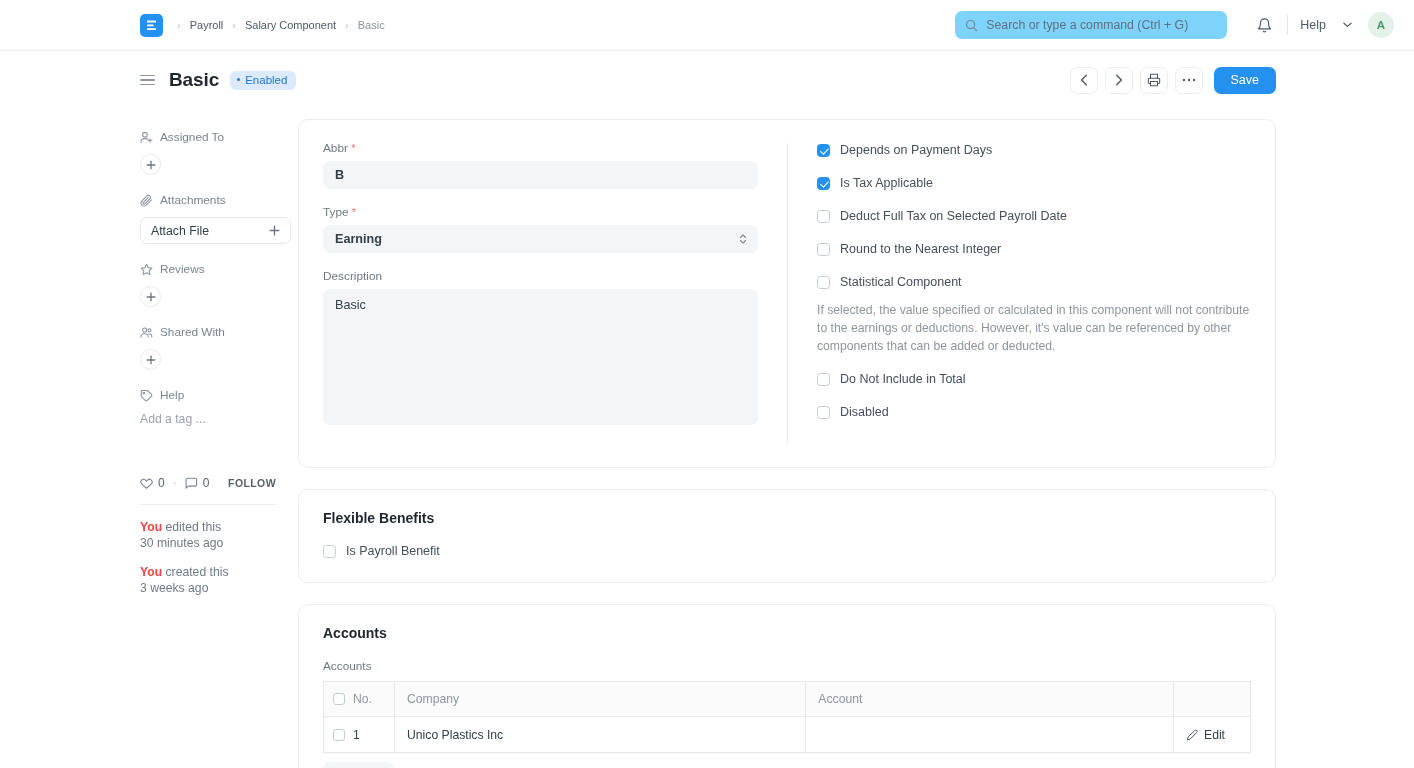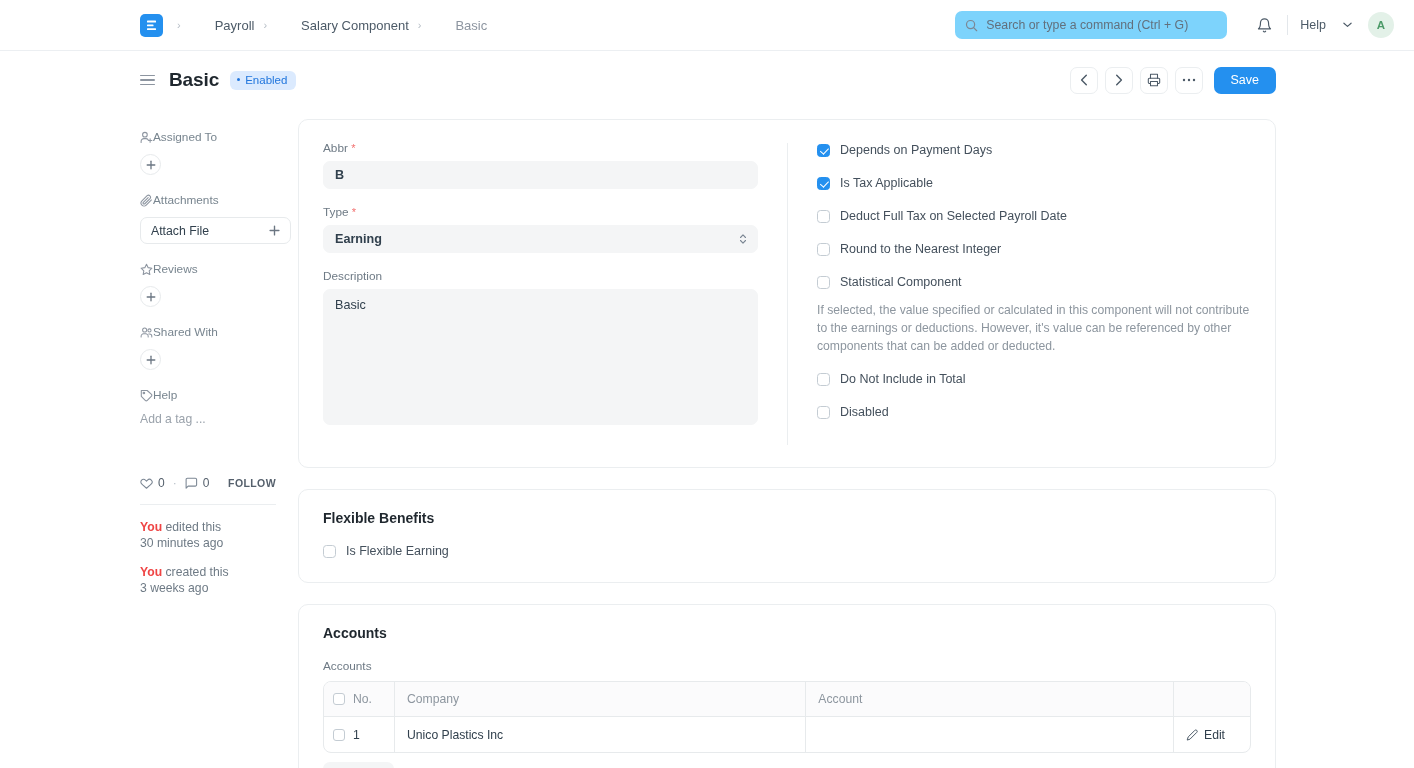--- a/index.html
+++ b/index.html
@@ -25,25 +25,24 @@
     width: 23px; height: 23px;
     background: #2490ef;
     border-radius: 5px;
     display: flex; align-items: center; justify-content: center;
     color: #fff; font-size: 13px; font-weight: 700;
     flex: 0 0 auto;
     line-height: 1;
   }
   .crumbs { display: flex; align-items: center; gap: 9px; margin-left: 14px; }
   .crumb {
-    font-size: 13px;
+    font-size: 11px;
     color: #4c5a67;
     text-decoration: none;
     white-space: nowrap;
-    margin-left: 25px;
   }
   .crumb.current { color: #8d95a0; }
   .crumb-sep { color: #b6bec6; font-size: 11px; }
 
   .nav-right {
     margin-left: auto;
     display: flex;
     align-items: center;
     gap: 0px;
   }
@@ -120,21 +119,21 @@
     display: flex;
     padding: 10px 138px 0 140px;
     gap: 0;
     height: calc(768px - 51px - 58px);
   }
 
   
   .sidebar { width: 158px; flex: 0 0 158px; padding-top: 11px; padding-right: 22px;}
   .side-sect { margin-bottom: 18px; }
   .side-label {
-    display: flex; align-items: center; 
+    display: flex; align-items: center; gap: 7px;
     font-size: 11.8px; color: #78858f; font-weight: 400;
     margin-bottom: 10px;
   }
   .plus-circle {
     width: 21px; height: 21px; border-radius: 50%;
     border: 1px solid #e7eaec; background: #fff;
     display: flex; align-items: center; justify-content: center;
     color: #6b7682; font-size: 13px; cursor: pointer;
     line-height: 0;
   }
@@ -242,21 +241,21 @@
   }
 
   
   .sect-card { padding: 20px 24px 24px 24px; }
   .sect-title { font-size: 14px; font-weight: 700; color: #1f272e; margin-bottom: 18px; }
   .sub-label { font-size: 11.8px; color: #6e7a85; margin-bottom: 8px; display:block; }
 
   
   .grid {
     border: 1px solid #e7eaec;
-    border-radius: 8px;
+    border-radius: 0;
     overflow: hidden;
     width: 100%;
   }
   .grid-row { display: flex; height: 35px; align-items: stretch; }
   .grid-head { background: #fbfbfc; border-bottom: 1px solid #e7eaec; }
   .gcell {
     display: flex; align-items: center;
     padding: 0 12px;
     font-size: 12.2px;
     border-right: 1px solid #e7eaec;
@@ -574,21 +573,21 @@
           </div>
         </div>
 
       </div>
     </div>
 
     <div class="card sect-card">
       <div class="sect-title">Flexible Benefits</div>
       <div class="check-row" style="margin-bottom:0;">
         <span class="cb"></span>
-        <span class="check-label">Is Flexible Earning</span>
+        <span class="check-label">Is Payroll Benefit</span>
       </div>
     </div>
 
     <div class="card sect-card">
       <div class="sect-title">Accounts</div>
       <label class="sub-label">Accounts</label>
 
       <div class="grid">
         <div class="grid-row grid-head">
           <div class="gcell c-check">

